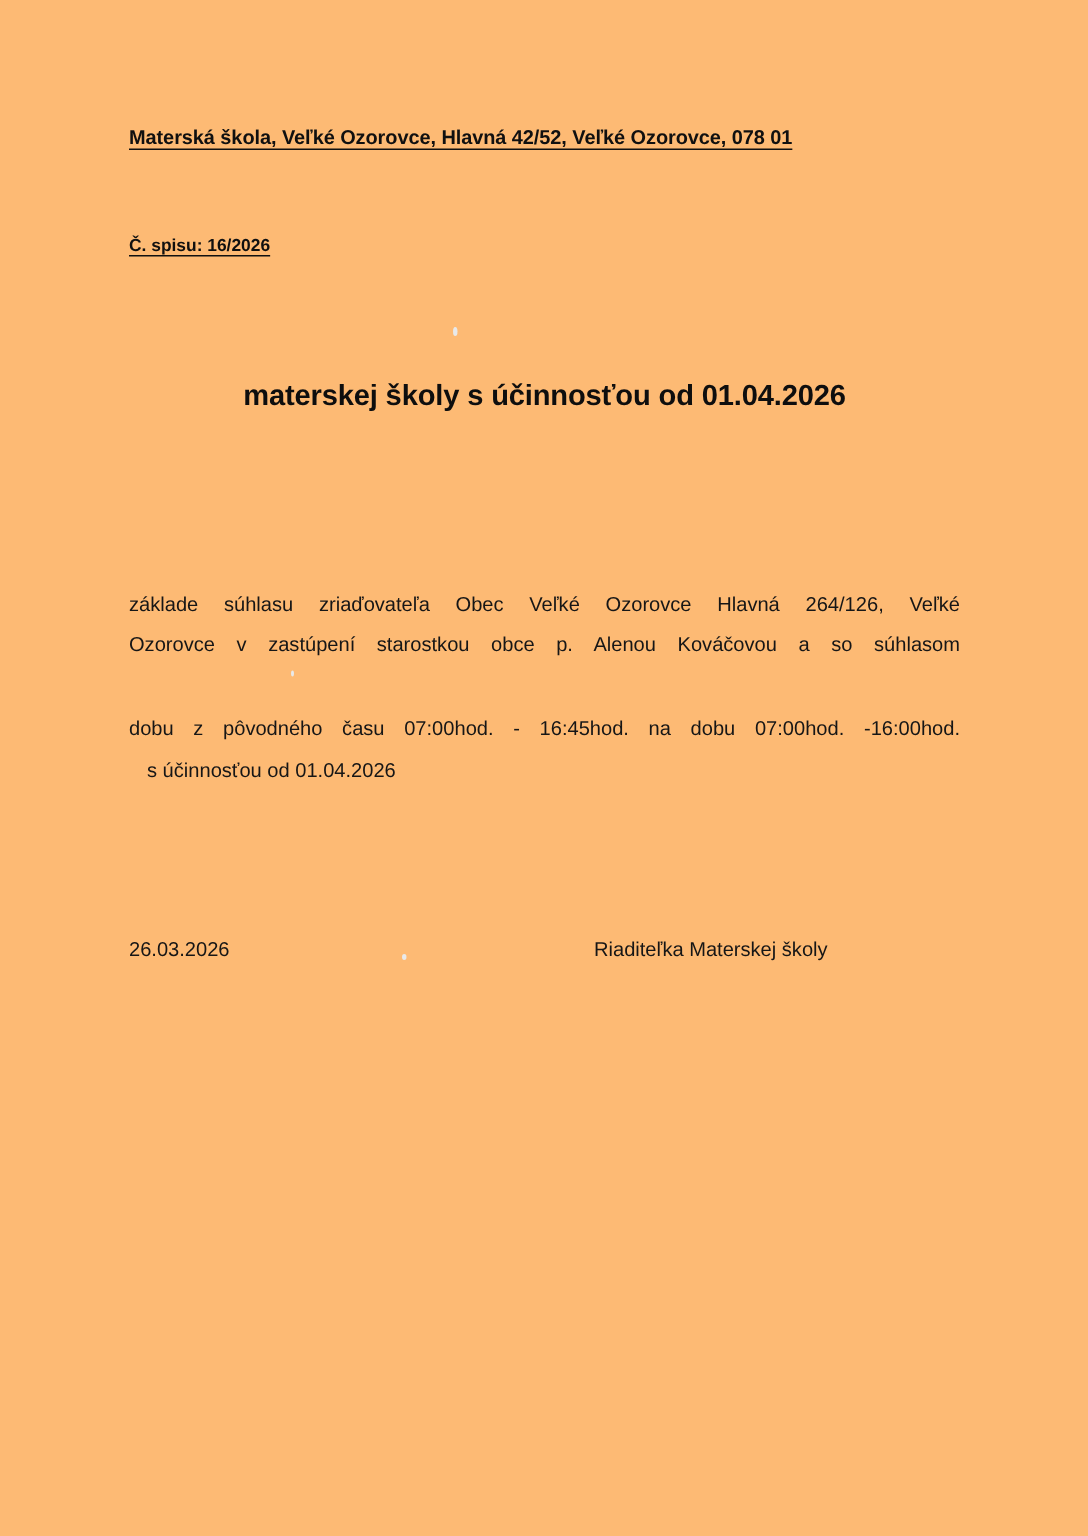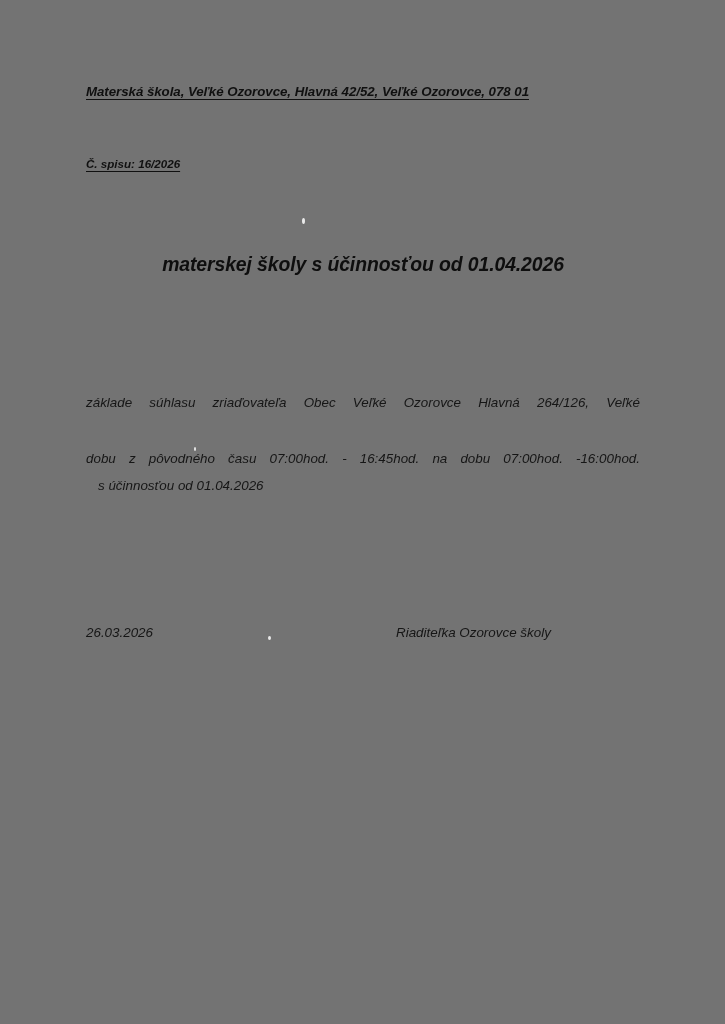--- a/index.html
+++ b/index.html
@@ -13,22 +13,21 @@
     position: relative;
     overflow: hidden;
     font-family: "Liberation Sans", sans-serif;
     color: #131313;
     -webkit-font-smoothing: antialiased;
   }
 
   .page {
     position: absolute;
     inset: 0;
-    background: #737373;
-    font-style: italic;
+    background: #fdba74;
   }
 
   
   .speck {
     position: absolute;
     background: #e9e9e9;
     border-radius: 50%;
     pointer-events: none;
   }
 
@@ -130,24 +129,25 @@
   <div class="school-header">Materská škola, Veľké Ozorovce, Hlavná 42/52, Veľké Ozorovce, 078 01</div>
 
   <div class="file-no">Č. spisu: 16/2026</div>
 
   <div class="doc-title">
     <span class="tline">materskej školy s účinnosťou od 01.04.2026</span>
   </div>
 
   <div class="body-text">
     <span style="display: block; text-align: justify; text-align-last: justify; white-space: normal;">základe súhlasu zriaďovateľa Obec Veľké Ozorovce Hlavná 264/126, Veľké</span>
+    <span style="display: block; text-align: justify; text-align-last: justify; white-space: normal;">Ozorovce v zastúpení starostkou obce p. Alenou Kováčovou a so súhlasom</span>
     <span style="display: block; text-align: justify; text-align-last: justify; white-space: normal; margin-top: 29px;">dobu z pôvodného času 07:00hod. - 16:45hod. na dobu 07:00hod. -16:00hod.</span>
     <span class="last-line" style="display: block; margin-left: 12px;">s účinnosťou od 01.04.2026</span>
   </div>
 
   <div class="sign-block">
     <div class="sign-row row-one">
       <span class="sign-left">26.03.2026</span>
-      <span class="sign-right">Riaditeľka Ozorovce školy</span>
+      <span class="sign-right">Riaditeľka Materskej školy</span>
     </div>
   </div>
 
 </div>
 
 </body></html>

